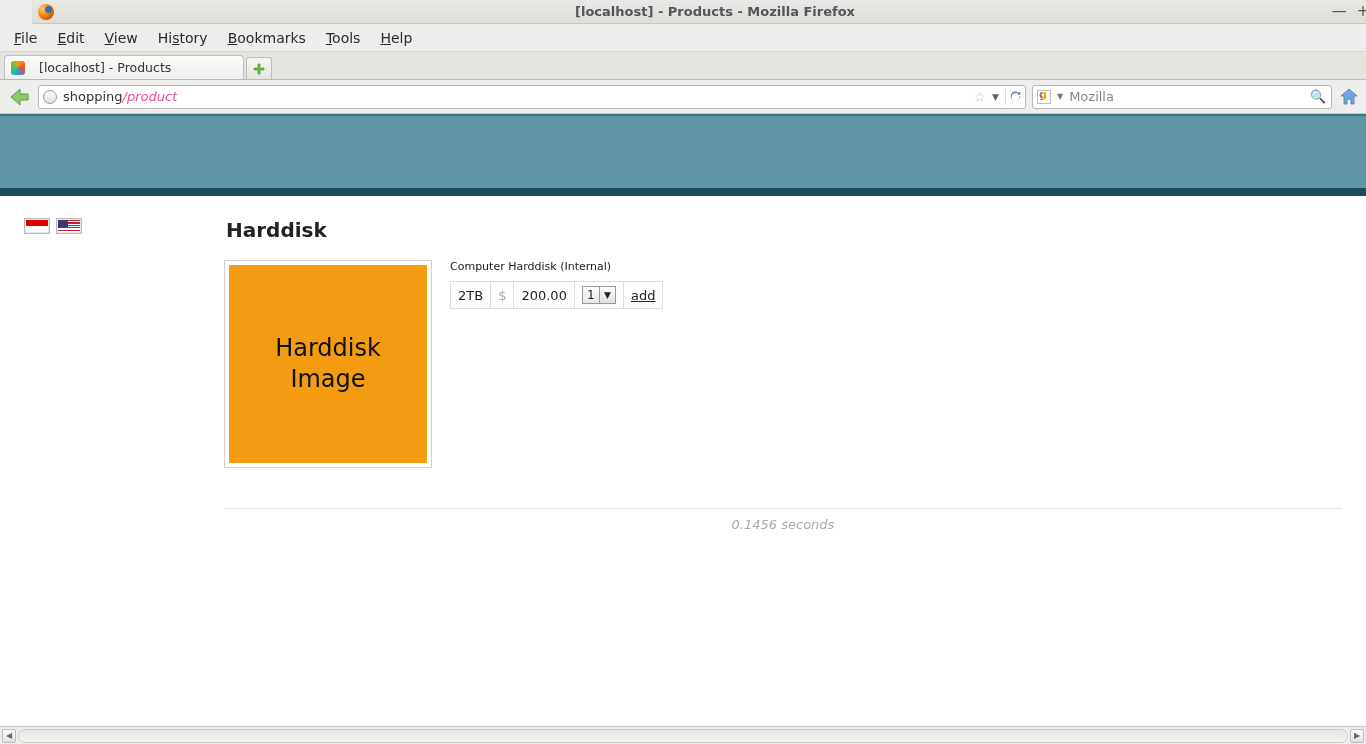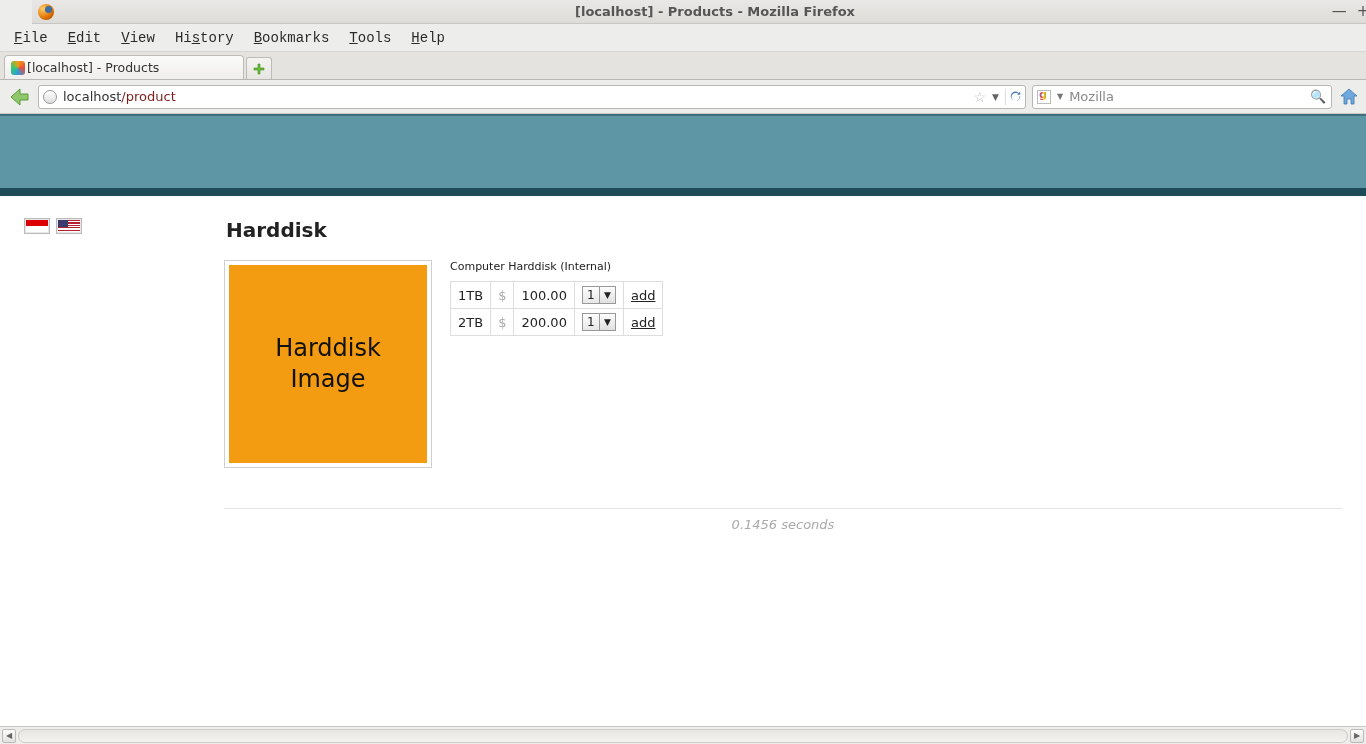--- a/index.html
+++ b/index.html
@@ -17,34 +17,34 @@
   .titlebar .ff-icon::after { content:""; position:absolute; right:2px; top:2px; width:7px; height:7px; border-radius:50%; background:#3a6ea5; }
   .titlebar .title { position:absolute; left:0; right:0; text-align:center; font-weight:bold; color:#555; }
   .titlebar .win-btns { position:absolute; right:6px; top:2px; display:flex; gap:10px; color:#555; font-size:15px; }
   .titlebar .win-btn { cursor:pointer; }
 
   
   .menubar {
     height: 28px; background: #ededeb; display:flex; align-items:center; padding: 0 6px; gap: 4px;
     font-size: 14px; color:#2b2b2b; border-bottom:1px solid #d7d6d2;
   }
-  .menubar .menu { padding: 2px 8px; cursor:pointer;font-family:Liberation Mono, monospace; }
+  .menubar .menu { padding: 2px 8px; cursor:pointer; }
   .menubar .menu u { text-decoration: underline; }
 
   
   .tabstrip {
     height: 28px; background: #e4e3df; display:flex; align-items:flex-end; padding-left:4px;
     border-bottom: 1px solid #b8b7b3;
   }
   .tab {
     height: 24px; max-width: 240px; min-width:240px;
     background: linear-gradient(#fbfbfa,#efeeec);
     border:1px solid #bdbcb8; border-bottom:none;
     border-radius: 4px 4px 0 0;
-    display:flex; align-items:center; gap:2px; padding:0 6px; font-size:12.5px; color:#333;
+    display:flex; align-items:center; gap:14px; padding:0 6px; font-size:12.5px; color:#333;
     position:relative; margin-right:2px;
   }
   .tab .favicon { width:14px; height:14px; position:relative; }
   .tab .favicon::before { content:""; position:absolute; inset:0; background: conic-gradient(#f39c12, #e74c3c, #3498db, #2ecc71, #f39c12); border-radius:3px; }
   .newtab {
     width:26px; height:22px; background:linear-gradient(#f5f4f1,#e6e5e1);
     border:1px solid #bdbcb8; border-bottom:none; border-radius:3px 3px 0 0;
     display:flex; align-items:center; justify-content:center;
   }
   .newtab svg { width:12px; height:12px; }
@@ -56,21 +56,21 @@
   }
   .back-btn {
     width:26px; height:24px; display:flex; align-items:center; justify-content:center;
   }
   .urlbox {
     flex:1; height:24px; background:#fff; border:1px solid #b8b7b3; border-radius:3px;
     display:flex; align-items:center; padding:0 4px; gap:6px; font-size:13px; color:#333;
   }
   .urlbox .globe { width:14px; height:14px; border:1px solid #999; border-radius:50%; background:linear-gradient(#fff,#ddd); position:relative; }
   .urlbox .path .host { color:#333; }
-  .urlbox .path .rest { color:#7f1d1d; }
+  .urlbox .path .rest { color:#ec4899;font-style:italic; }
   .urlbox .spacer { flex:1; }
   .urlbox .star { color:#bdbdbd; font-size:14px; }
   .urlbox .dd { color:#666; font-size:9px; }
   .urlbox .reload { width:16px; height:16px; display:flex; align-items:center; justify-content:center; border-left:1px solid #ddd; padding-left:4px;}
   .searchbox {
     width:300px; height:24px; background:#fff; border:1px solid #b8b7b3; border-radius:3px;
     display:flex; align-items:center; padding:0 4px; gap:6px; font-size:13px; color:#888;
   }
   .glogo { width:14px; height:14px; position:relative; }
   .glogo::before { content:""; position:absolute; inset:0; background:#fff; border:1px solid #bbb; }
@@ -174,21 +174,21 @@
 
 <div class="navtoolbar">
   <div class="back-btn">
     <svg width="22" height="20" viewBox="0 0 22 20">
         <path d="M12 2 L3 10 L12 18 L12 13 L20 13 L20 7 L12 7 Z" fill="#8fc76b" stroke="#5a9a39" stroke-width="1"></path>
       </svg>
   </div>
   <div class="urlbox">
     <span class="globe"></span>
     <span class="path">
-      <span class="host">localhost</span><span class="rest">/product</span>
+      <span class="host">shopping</span><span class="rest">/product</span>
     </span>
     <span class="spacer"></span>
     <span class="star">☆</span>
     <span class="dd">▼</span>
     <span class="reload">
       <svg width="14" height="14" viewBox="0 0 14 14">
           <path d="M7 2a5 5 0 1 0 4.9 4H13a6 6 0 1 1-1.76-4.24L13 0v4H9l1.54-1.54A5 5 0 0 0 7 2z" fill="#4f7db3"></path>
         </svg>
     </span>
   </div>
@@ -229,32 +229,20 @@
             <div>
               <span>Harddisk</span><br>
               <span>Image</span>
             </div>
           </div>
         </div>
         <div class="prod-details">
           <div class="prod-name">Computer Harddisk (Internal)</div>
           <table class="variants">
             <tbody>
-                <tr>
-              <td>1TB</td>
-              <td class="cur">$</td>
-              <td>100.00</td>
-              <td>
-                <span class="qty">
-                  <span class="val">1</span>
-                  <span class="dd">▼</span>
-                </span>
-              </td>
-              <td><a class="addlink">add</a></td>
-            </tr>
             <tr>
               <td>2TB</td>
               <td class="cur">$</td>
               <td>200.00</td>
               <td>
                 <span class="qty">
                   <span class="val">1</span>
                   <span class="dd">▼</span>
                 </span>
               </td>

